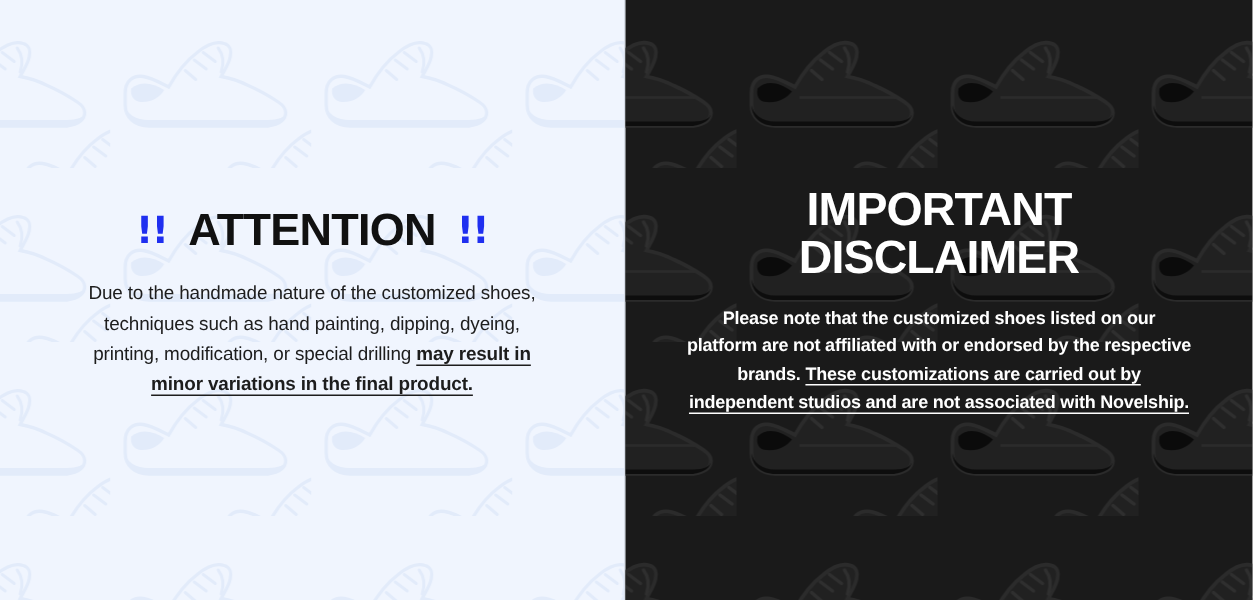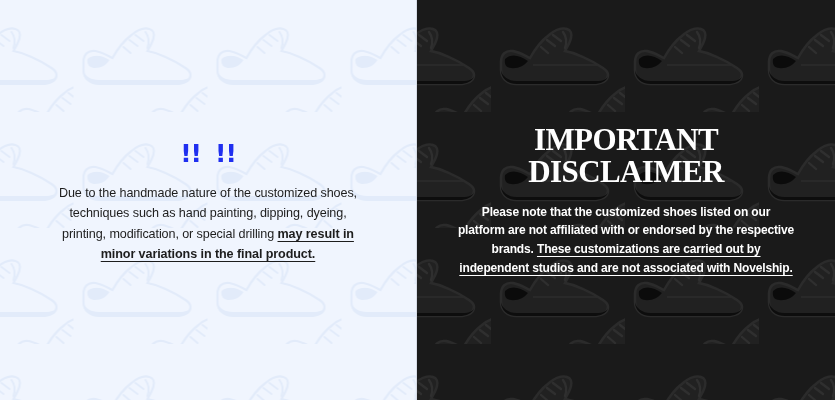--- a/index.html
+++ b/index.html
@@ -92,21 +92,21 @@
     font-family: "Liberation Sans", sans-serif;
   }
 
   .heading-dark {
     font-size: 31px;
     font-weight: 900;
     letter-spacing: -0.6px;
     line-height: 1.02;
     color: #ffffff;
     margin: 0 0 15px 0;
-    font-family: Liberation Serif, serif;
+    font-family: Liberation Sans, sans-serif;
   }
   .heading-dark .hl { display: block; }
 
   
   .body-light {
     font-size: 12.6px;
     line-height: 1.62;
     color: #1d1d1d;
     margin: 0;
     letter-spacing: -0.1px;
@@ -153,20 +153,21 @@
             <use href="#sneakerL" x="73" y="72"></use>
           </pattern>
         </defs>
         <rect x="0" y="0" width="537" height="580" fill="url(#patL)"></rect>
       </svg>
     </div>
 
     <div class="content content-left">
       <div class="heading-row">
         <span class="bang">!!</span>
+        <h1 class="heading">ATTENTION</h1>
         <span class="bang">!!</span>
       </div>
       <p class="body-light"><span>Due to the handmade nature of the customized shoes, techniques such as hand painting, dipping, dyeing, printing, modification, or special drilling </span><span class="em-underline">may result in minor variations in the final product.</span></p>
     </div>
   </section>
 
   <section class="panel panel-right">
 
     <div class="pattern">
       <svg viewBox="0 0 538 580" preserveAspectRatio="xMidYMid slice" aria-hidden="true">

